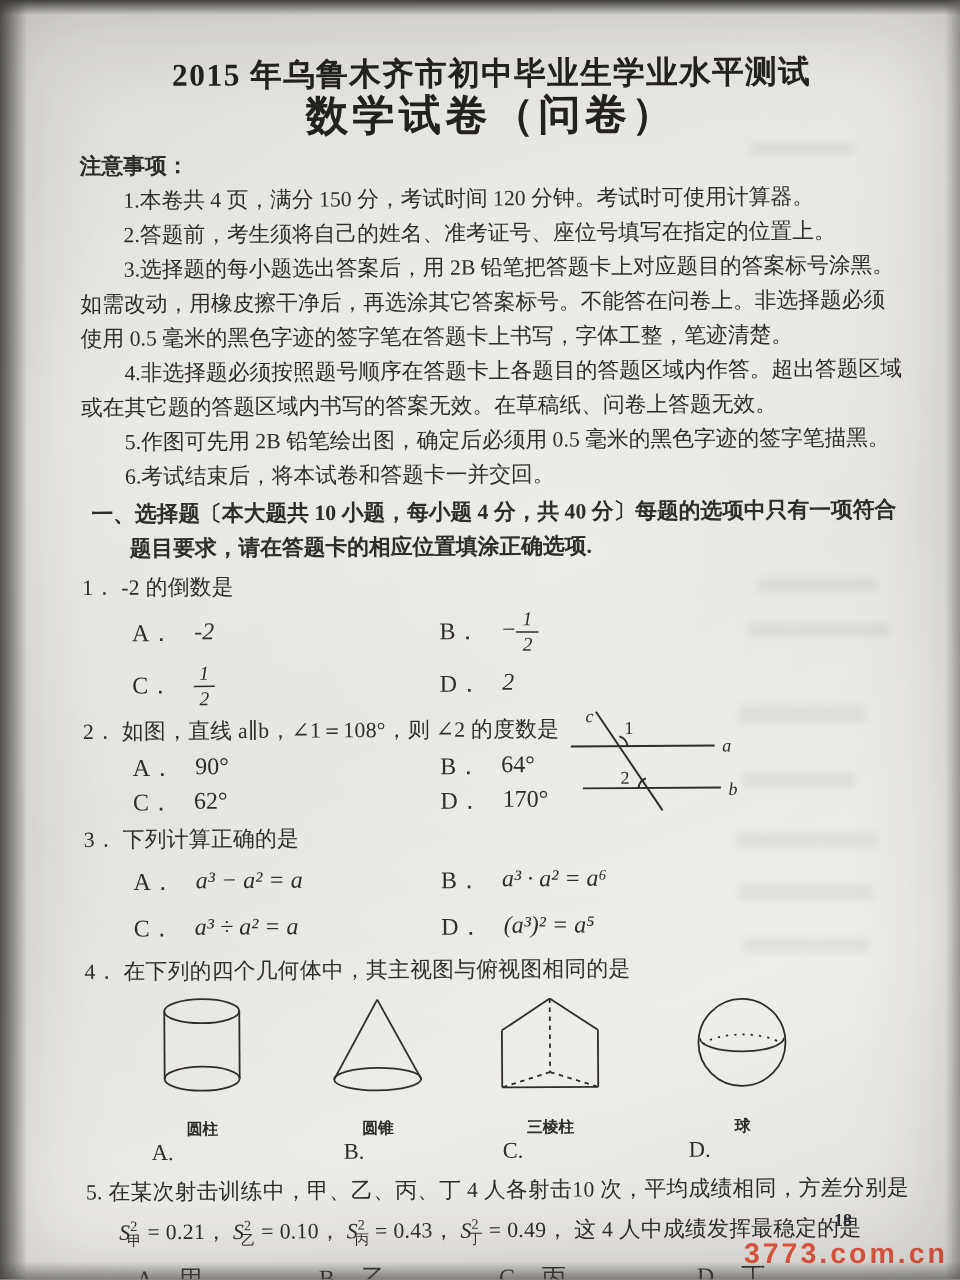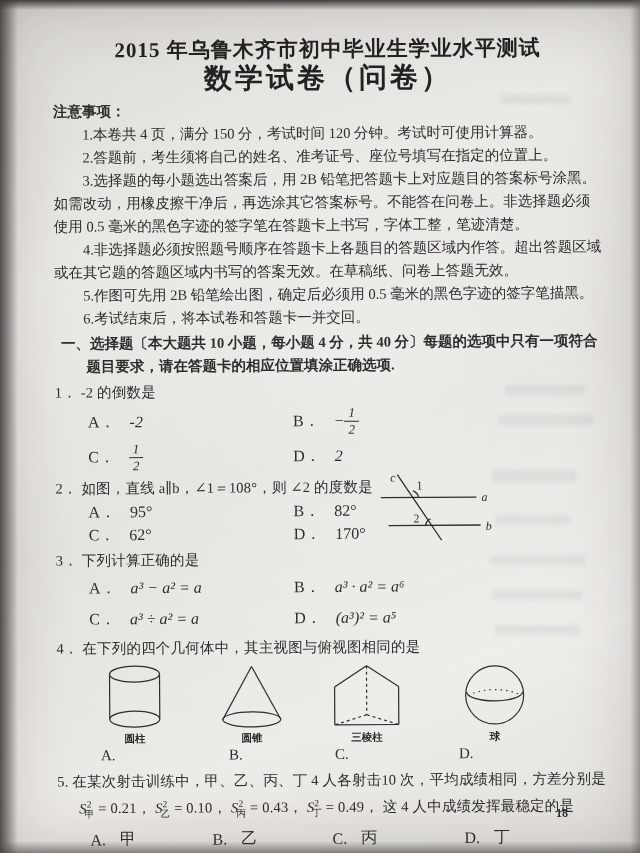--- a/index.html
+++ b/index.html
@@ -51,21 +51,21 @@
   .fig2 { position:absolute; left:325px; top:-4px; }
   .fig2 text { font-size:12px; font-style:italic; fill:#2e2d2b; }
   .fig2 text.num { font-style:normal; }
   .fig2 line, .fig2 path { stroke:#2e2d2b; stroke-width:1.3; fill:none; }
 
   .shapes { display:grid; grid-template-columns:128px 106px 124px 132px; padding-left:14px; margin-top:4px; }
   .shape-cell { display:flex; flex-direction:column; align-items:center; }
   .shape-cell svg { display:block; }
   .shape-cell svg ellipse, .shape-cell svg circle, .shape-cell svg path, .shape-cell svg line, .shape-cell svg polygon
     { stroke:#2e2d2b; stroke-width:1.2; fill:none; }
-  .shape-name { font-size:10.5px; font-weight:bold; margin-top:2px; font-family:"Liberation Sans","DejaVu Sans",sans-serif; }
+  .shape-name { font-size:10.5px; font-weight:bold; margin-top:16px; font-family:"Liberation Sans","DejaVu Sans",sans-serif; }
   .shape-letter { font-size:15px; margin-top:1px; align-self:flex-start; padding-left:30px; }
   .opts4 { display:grid; grid-template-columns:122px 120px 132px 1fr; padding-left:33px; margin-top:3px; }
   .q5stem { padding-left:22px; text-indent:-22px; }
 
   .watermark { position:absolute; right:8px; bottom:4px; text-align:right; font-family:"Liberation Sans","DejaVu Sans",sans-serif; }
   .wm-site { font-weight:bold; font-style:italic; font-size:31px; color:#3c7ed2; letter-spacing:1px; line-height:1; opacity:.92; }
   .wm-url { font-weight:bold; font-size:19px; color:#e04a31; letter-spacing:2px; line-height:1.2; opacity:.92; }
   .page-number { position:absolute; right:72px; bottom:32px; font-size:12px; font-weight:bold; color:#2b2b33; }
 
   
@@ -119,25 +119,25 @@
           <span class="math">2</span>
         </span>
       </div>
     </div>
 
     <div class="question">
       <p class="stem">2． 如图，直线 a∥b，∠1＝108°，则 ∠2 的度数是</p>
       <div class="opts2">
         <span class="opt">
           <span class="opt-letter">A．</span>
-          <span>95°</span>
+          <span>90°</span>
         </span>
         <span class="opt">
           <span class="opt-letter">B．</span>
-          <span>82°</span>
+          <span>64°</span>
         </span>
       </div>
       <div class="opts2">
         <span class="opt">
           <span class="opt-letter">C．</span>
           <span>62°</span>
         </span>
         <span class="opt">
           <span class="opt-letter">D．</span>
           <span>170°</span>
@@ -267,20 +267,21 @@
   <div class="bleed" style="left:500px; top:95px;  width:70px;  height:9px;"></div>
   <div class="bleed" style="left:505px; top:385px; width:80px;  height:10px;"></div>
   <div class="bleed" style="left:498px; top:415px; width:95px;  height:10px;"></div>
   <div class="bleed" style="left:492px; top:470px; width:85px;  height:12px;"></div>
   <div class="bleed" style="left:495px; top:515px; width:75px;  height:10px;"></div>
   <div class="bleed" style="left:490px; top:555px; width:95px;  height:10px;"></div>
   <div class="bleed" style="left:492px; top:590px; width:90px;  height:10px;"></div>
   <div class="bleed" style="left:495px; top:625px; width:85px;  height:10px;"></div>
 
   <div class="watermark">
+    <div class="wm-url">3773.com.cn</div>
   </div>
   <div class="page-number">18</div>
 
   <div class="edge-top"></div>
   <div class="edge-left"></div>
   <div class="edge-right"></div>
   <div class="edge-bottom"></div>
   <div class="vignette"></div>
 </div>
 

